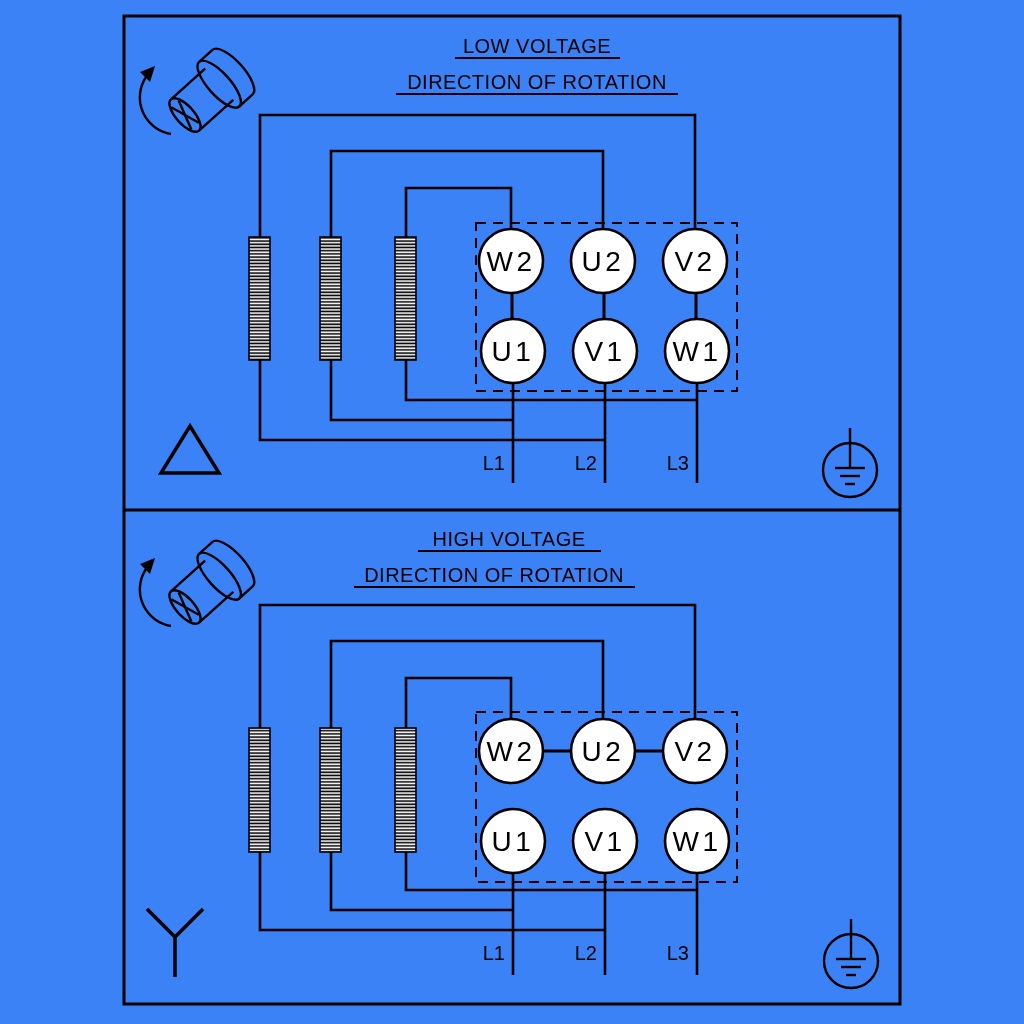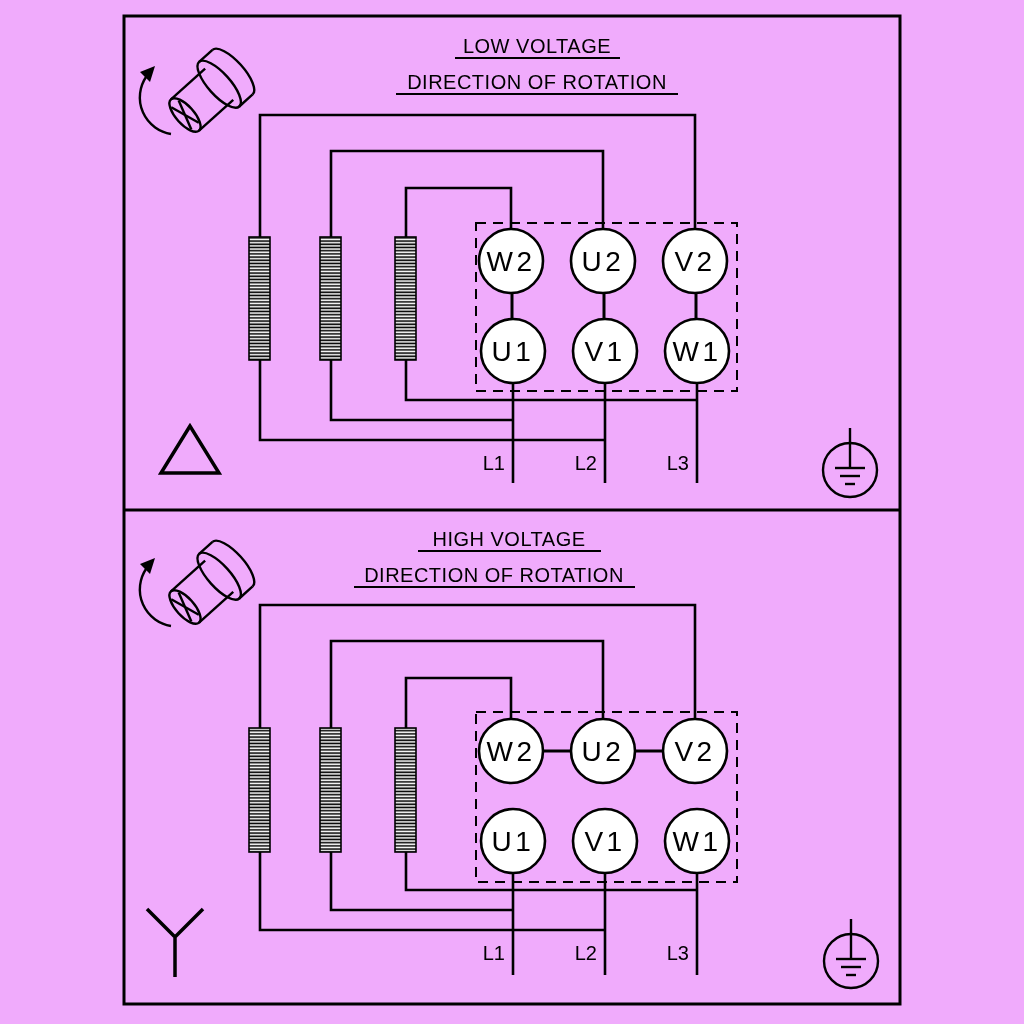--- a/index.html
+++ b/index.html
@@ -1,16 +1,16 @@
 <!DOCTYPE html>
 <html><head>
 <meta charset="utf-8">
 <style>
   html,body{margin:0;padding:0;background:#ffffff;}
-  .stage{position:relative;width:1024px;height:1024px;background:#f0abfc;overflow:hidden;}
+  .stage{position:relative;width:1024px;height:1024px;background:#3b82f6;overflow:hidden;}
   svg{display:block;}
   .frame{fill:none;stroke:#000;stroke-width:3;}
   .wire{fill:none;stroke:#000;stroke-width:2.6;}
   .terminal-circle{fill:#fff;stroke:#000;stroke-width:2.6;}
   .coil{fill:url(#coil-hatch);stroke:#000;stroke-width:1.6;}
   .tbox{fill:none;stroke:#000;stroke-width:2;stroke-dasharray:10 7;}
   .bridge{stroke:#000;stroke-width:3;}
   .underline{stroke:#000;stroke-width:1.8;}
   .sym{fill:none;stroke:#000;stroke-width:3.5;}
   .icon-stroke{fill:none;stroke:#000;stroke-width:2.4;}

